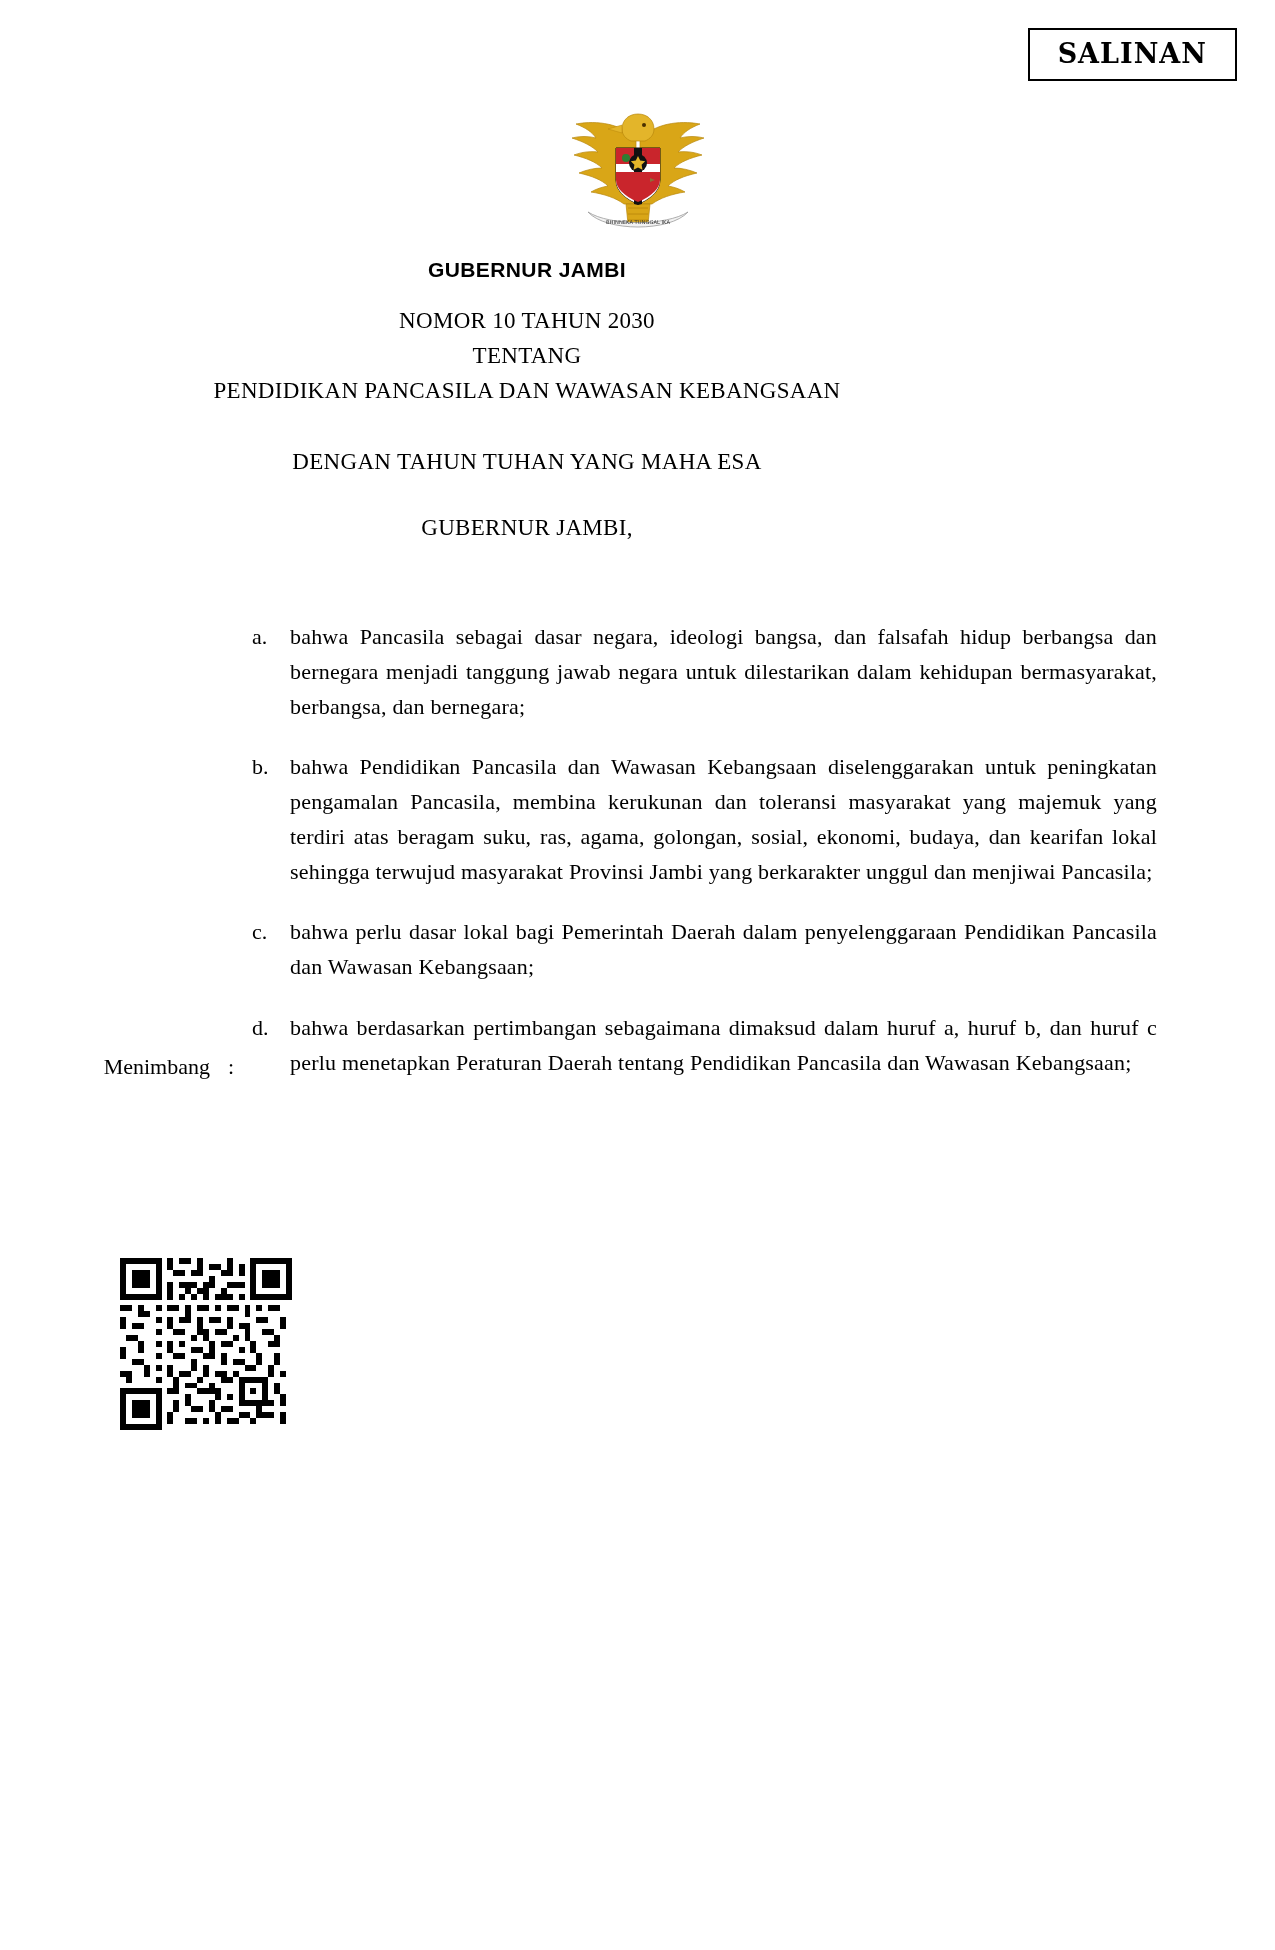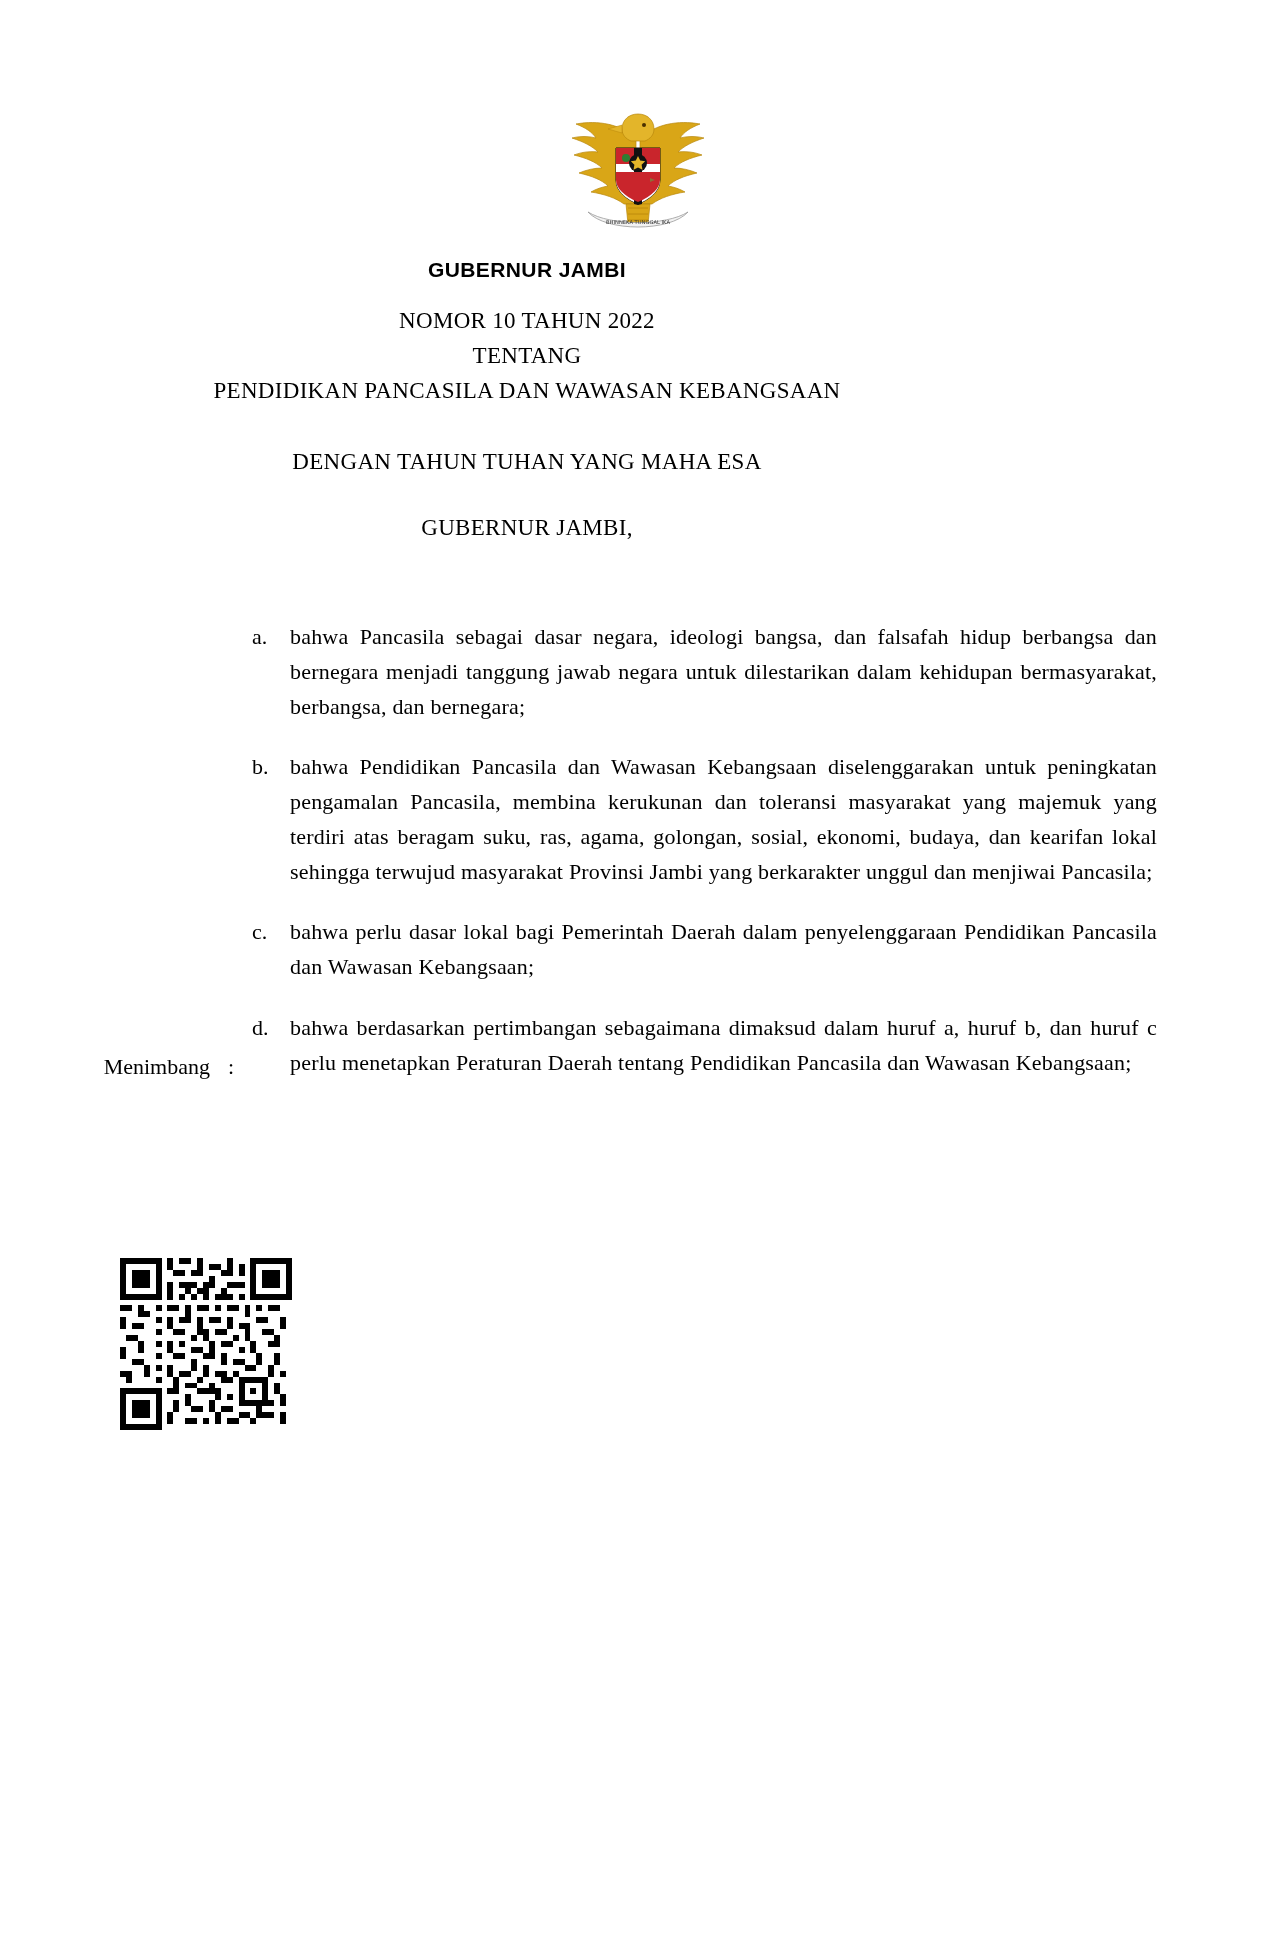--- a/index.html
+++ b/index.html
@@ -134,20 +134,21 @@
     width: 172px;
     height: 172px;
   }
   .qr svg { display: block; }
 </style>
 </head>
 <body>
 
 <div class="page">
 
+  <div class="salinan-box">SALINAN</div>
 
   <div class="emblem">
     <span>
       <svg width="160" height="124" viewBox="0 0 160 124" xmlns="http://www.w3.org/2000/svg">
 
         <g fill="#d9a617" stroke="#b8860b" stroke-width="0.7">
           <path d="M78 30 C62 16, 40 12, 18 16 C28 20, 34 24, 38 30 C30 28, 22 28, 14 30 C26 34, 34 38, 40 44 C32 43, 24 44, 16 47 C28 50, 38 54, 44 60 C36 60, 28 62, 21 65 C34 68, 44 72, 50 78 C44 79, 38 81, 33 84 C46 86, 58 90, 66 96 L78 96 Z"></path>
           <path d="M82 30 C98 16, 120 12, 142 16 C132 20, 126 24, 122 30 C130 28, 138 28, 146 30 C134 34, 126 38, 120 44 C128 43, 136 44, 144 47 C132 50, 122 54, 116 60 C124 60, 132 62, 139 65 C126 68, 116 72, 110 78 C116 79, 122 81, 127 84 C114 86, 102 90, 94 96 L82 96 Z"></path>
         </g>
 
@@ -170,21 +171,21 @@
         <path d="M92 70 l5 2 -5 2 z" fill="#8d6e3a"></path>
 
         <path d="M30 104 C52 118, 108 118, 130 104 C112 124, 48 124, 30 104 Z" fill="#f2f2f2" stroke="#9a9a9a" stroke-width="0.8"></path>
         <text x="80" y="116" font-family="DejaVu Sans, sans-serif" font-size="5.2" text-anchor="middle" fill="#333">BHINNEKA TUNGGAL IKA</text>
       </svg>
     </span>
   </div>
 
   <div class="heading">
     <div class="gov-title">GUBERNUR JAMBI</div>
-    <div class="doc-line">NOMOR 10 TAHUN 2022</div>
+    <div class="doc-line">NOMOR 10 TAHUN 2030</div>
     <div class="doc-line">TENTANG</div>
     <div class="doc-line">PENDIDIKAN PANCASILA DAN WAWASAN KEBANGSAAN</div>
     <div class="with-blessing">DENGAN TAHUN TUHAN YANG MAHA ESA</div>
     <div class="governor-line">GUBERNUR JAMBI,</div>
   </div>
 
   <div class="considering">
     <div class="cons-row">
       <div class="cons-label">Menimbang</div>
       <div class="cons-colon">:</div>

